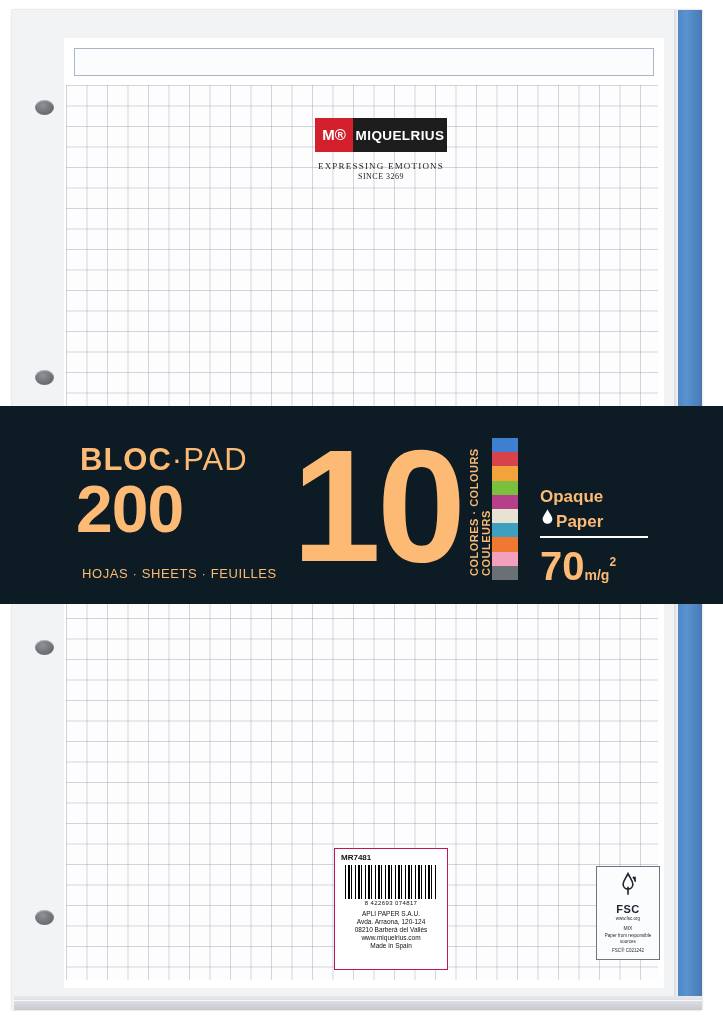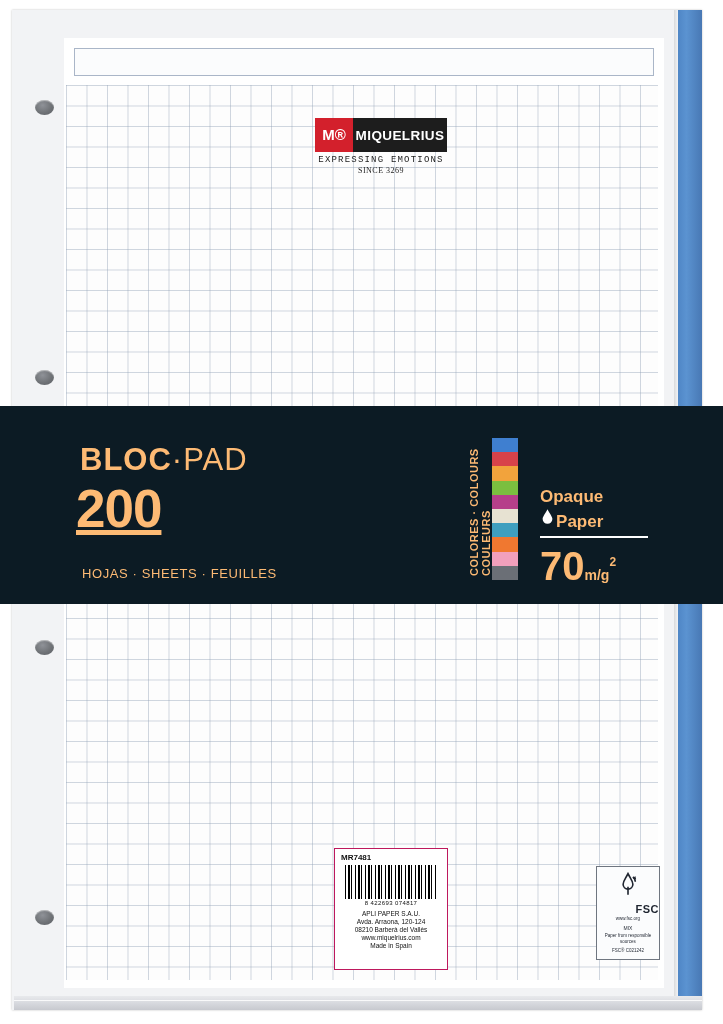--- a/index.html
+++ b/index.html
@@ -126,25 +126,24 @@
     top: 36px;
     font-size: 31px;
     font-weight: bold;
     letter-spacing: 1px;
   }
   .bloc-pad .thin { font-weight: normal; }
   .num200 {
     position: absolute;
     left: 76px;
     top: 62px;
-    font-size: 53px;
+    font-size: 66px;
     font-weight: bold;
     letter-spacing: -1px;
     line-height: 82px;
-    text-decoration: underline;
   }
   .sheets-line {
     position: absolute;
     left: 82px;
     top: 160px;
     font-size: 13px;
     font-weight: normal;
     letter-spacing: .6px;
   }
 
@@ -283,21 +282,20 @@
   .fsc-tree {
     margin: 5px auto 0 auto;
     width: 26px;
     height: 26px;
   }
   .fsc-word {
     font-size: 11px;
     font-weight: bold;
     letter-spacing: .5px;
     margin-top: 1px;
-    text-align: right;
   }
   .fsc-url { font-size: 4.5px; margin-top: 1px; }
   .fsc-mix { font-size: 5px; margin-top: 4px; }
   .fsc-desc { font-size: 4.5px; line-height: 6px; margin-top: 2px; }
   .fsc-code { font-size: 4.5px; margin-top: 3px; }
 
   
   .brand {
     position: absolute;
     left: 303px;
@@ -326,22 +324,22 @@
     color: #ffffff;
     font-size: 13.5px;
     font-weight: bold;
     letter-spacing: .4px;
     text-align: center;
   }
   .brand-tag {
     font-size: 9px;
     letter-spacing: 1.2px;
     color: #1d1d1d;
-    margin-top: 3px;
-    font-family: Liberation Mono, monospace;
+    margin-top: 9px;
+    font-family: Liberation Serif, serif;
   }
   .brand-since {
     font-size: 8px;
     letter-spacing: .5px;
     color: #1d1d1d;
     margin-top: 1px;
     font-family: "Liberation Serif", serif;
   }
 </style>
 </head>
@@ -403,20 +401,21 @@
   <div class="band">
     <div class="band-inner">
 
       <div class="bloc-pad">
         <span>BLOC</span><span class="thin">·</span><span class="thin">PAD</span>
       </div>
 
       <div class="num200">200</div>
       <div class="sheets-line">HOJAS · SHEETS · FEUILLES</div>
 
+      <div class="num10">10</div>
 
       <div class="colours-label">
         <span class="l1">COLORES · COLOURS</span>
         <span class="l2">COULEURS</span>
       </div>
 
       <div class="swatches" id="swatches">
           <i style="background: rgb(63, 127, 208);"></i>
           <i style="background: rgb(216, 66, 74);"></i>
           <i style="background: rgb(242, 163, 60);"></i>

